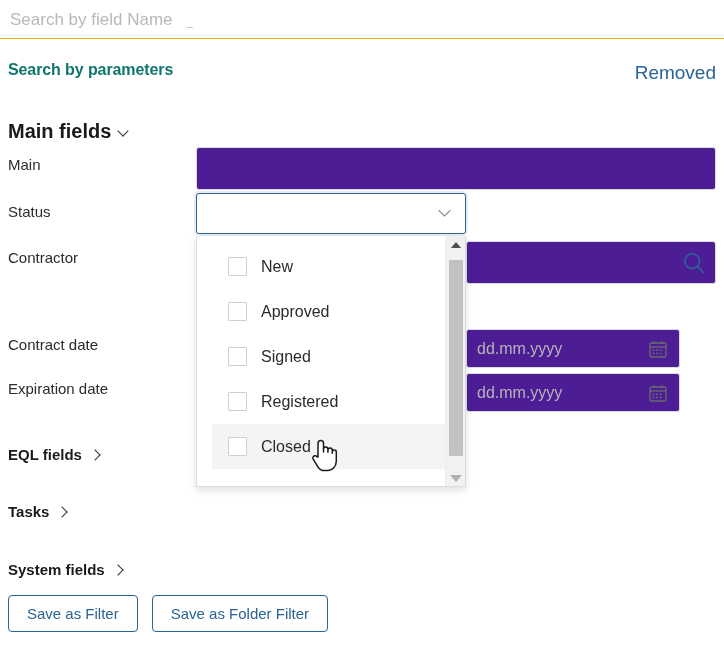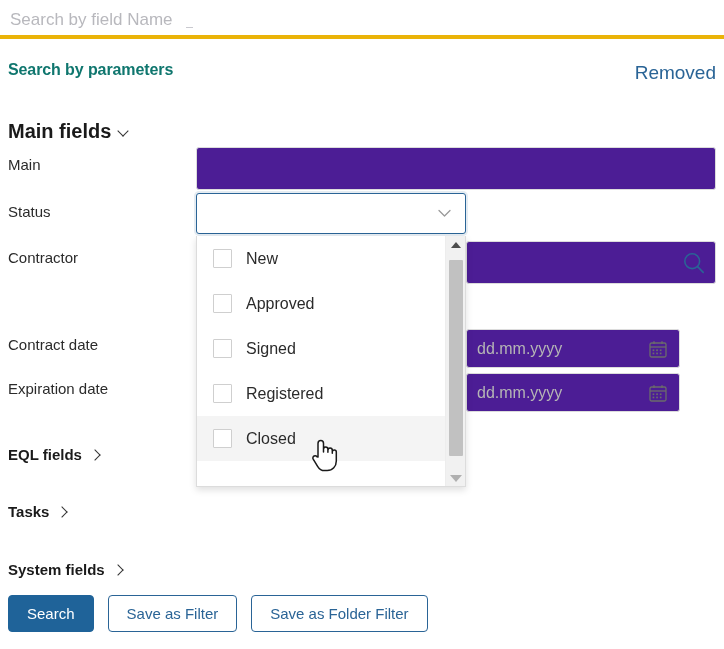--- a/index.html
+++ b/index.html
@@ -9,21 +9,21 @@
     background: #ffffff;
     font-family: "Liberation Sans", sans-serif;
     overflow: hidden;
   }
 
   
   #topbar {
     position: absolute; left: 0; top: 0;
     width: 724px; height: 39px;
     background: #ffffff;
-    border-bottom: 4px solid #eab308;
+    border-bottom: 1px solid #eab308;
   }
   #topbar-input {
     position: absolute; left: 8px; top: 7px;
     width: 700px; height: 26px;
     border: none; outline: none; background: transparent;
     font-family: "Liberation Sans", sans-serif;
     font-size: 17px; color: #222;
   }
   #topbar-input::placeholder { color: #b8b8bd; }
   #topbar-caret {
@@ -128,22 +128,22 @@
   #status-dropdown {
     position: absolute; left: 196px; top: 236px;
     width: 270px; height: 251px;
     background: #ffffff;
     border: 1px solid #dcdcdc;
     border-top: none;
     box-shadow: 0 3px 7px rgba(0,0,0,0.13);
     overflow: hidden;
   }
   #dropdown-options {
-    position: absolute; left: 0; top: 0;
-    width: 249px; height: 251px;
+    position: absolute; left: 0; top: 8px;
+    width: 249px; height: 251px; padding-left: 15px;
   }
   .dd-option {
     position: relative;
     height: 45px;
     display: flex; align-items: center;
     padding-left: 16px; gap: 14px;
     cursor: pointer;
     background: #ffffff;
   }
   .dd-option.hovered { background: #f4f4f4; }
@@ -381,16 +381,15 @@
   <span class="collapse-label">Tasks</span>
   <span class="chev-right"></span>
 </div>
 
 <div class="collapse-group" id="group-system">
   <span class="collapse-label">System fields</span>
   <span class="chev-right"></span>
 </div>
 
 <div id="button-bar">
-  <div class="btn btn-primary">Search</div>
   <div class="btn btn-outline">Save as Filter</div>
   <div class="btn btn-outline">Save as Folder Filter</div>
 </div>
 
 </body></html>

